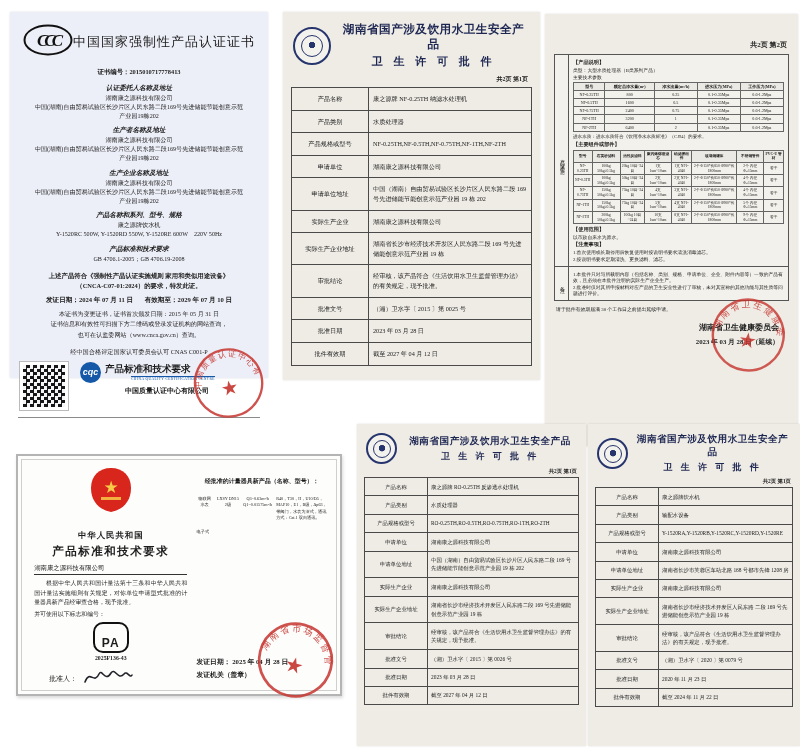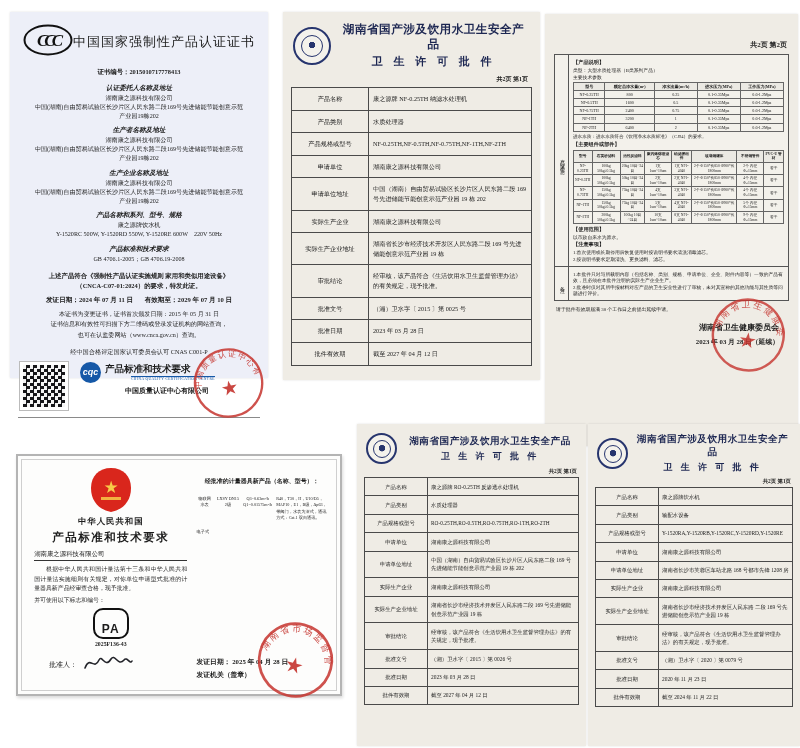--- a/index.html
+++ b/index.html
@@ -85,21 +85,21 @@
   .c-auth-n{font-size:8px;font-weight:bold;}
   .c-auth-d{font-size:6.8px;font-weight:bold;margin-top:4px;}
   .stamp-c{right:2px;top:-16px;transform:rotate(8deg);}
 
   
   .cert-d{left:0;top:418px;width:352px;height:330px;background:#fff;}
   .d-frame{position:absolute;left:16px;top:36px;width:322px;height:238px;border:2px solid #b4b4b4;background:#fdfdfc;box-shadow:1px 2px 3px rgba(0,0,0,.15);}
   .d-inner{position:absolute;left:3px;top:3px;right:3px;bottom:3px;border:1px solid #cfcfcf;display:flex;padding:7px 9px;box-sizing:border-box;}
   .d-left{width:55%;text-align:center;display:flex;flex-direction:column;align-items:center;}
   .emblem{width:42px;height:46px;}
-  .d-country{font-size:8.4px;font-weight:bold;margin-top:3px;letter-spacing:1px;}
+  .d-country{font-size:8.4px;font-weight:bold;margin-top:17px;letter-spacing:1px;}
   .d-title{font-size:11.5px;font-weight:bold;letter-spacing:1.5px;margin:3px 0 5px;}
   .d-applicant{font-size:6.4px;text-align:left;width:96%;border-bottom:1px solid #333;padding-bottom:1px;}
   .d-body{font-size:5.9px;text-align:justify;line-height:1.65;margin-top:4px;width:96%;text-indent:2em;}
   .d-mark-line{font-size:5.9px;text-align:left;width:96%;margin-top:2px;}
   .cpa{display:inline-block;border:2.2px solid #111;border-radius:10px;padding:12px 7px 1px;
       font:bold 12px "Liberation Sans",sans-serif;letter-spacing:1px;margin-top:3px;}
   .cpa-no{font-size:5.8px;font-weight:bold;margin-top:2px;}
   .d-approve{display:flex;align-items:center;gap:5px;margin-top:6px;align-self:flex-start;margin-left:18px;}
   .d-approve-l{font-size:7px;}
   .d-right{width:45%;display:flex;flex-direction:column;padding-left:6px;}

